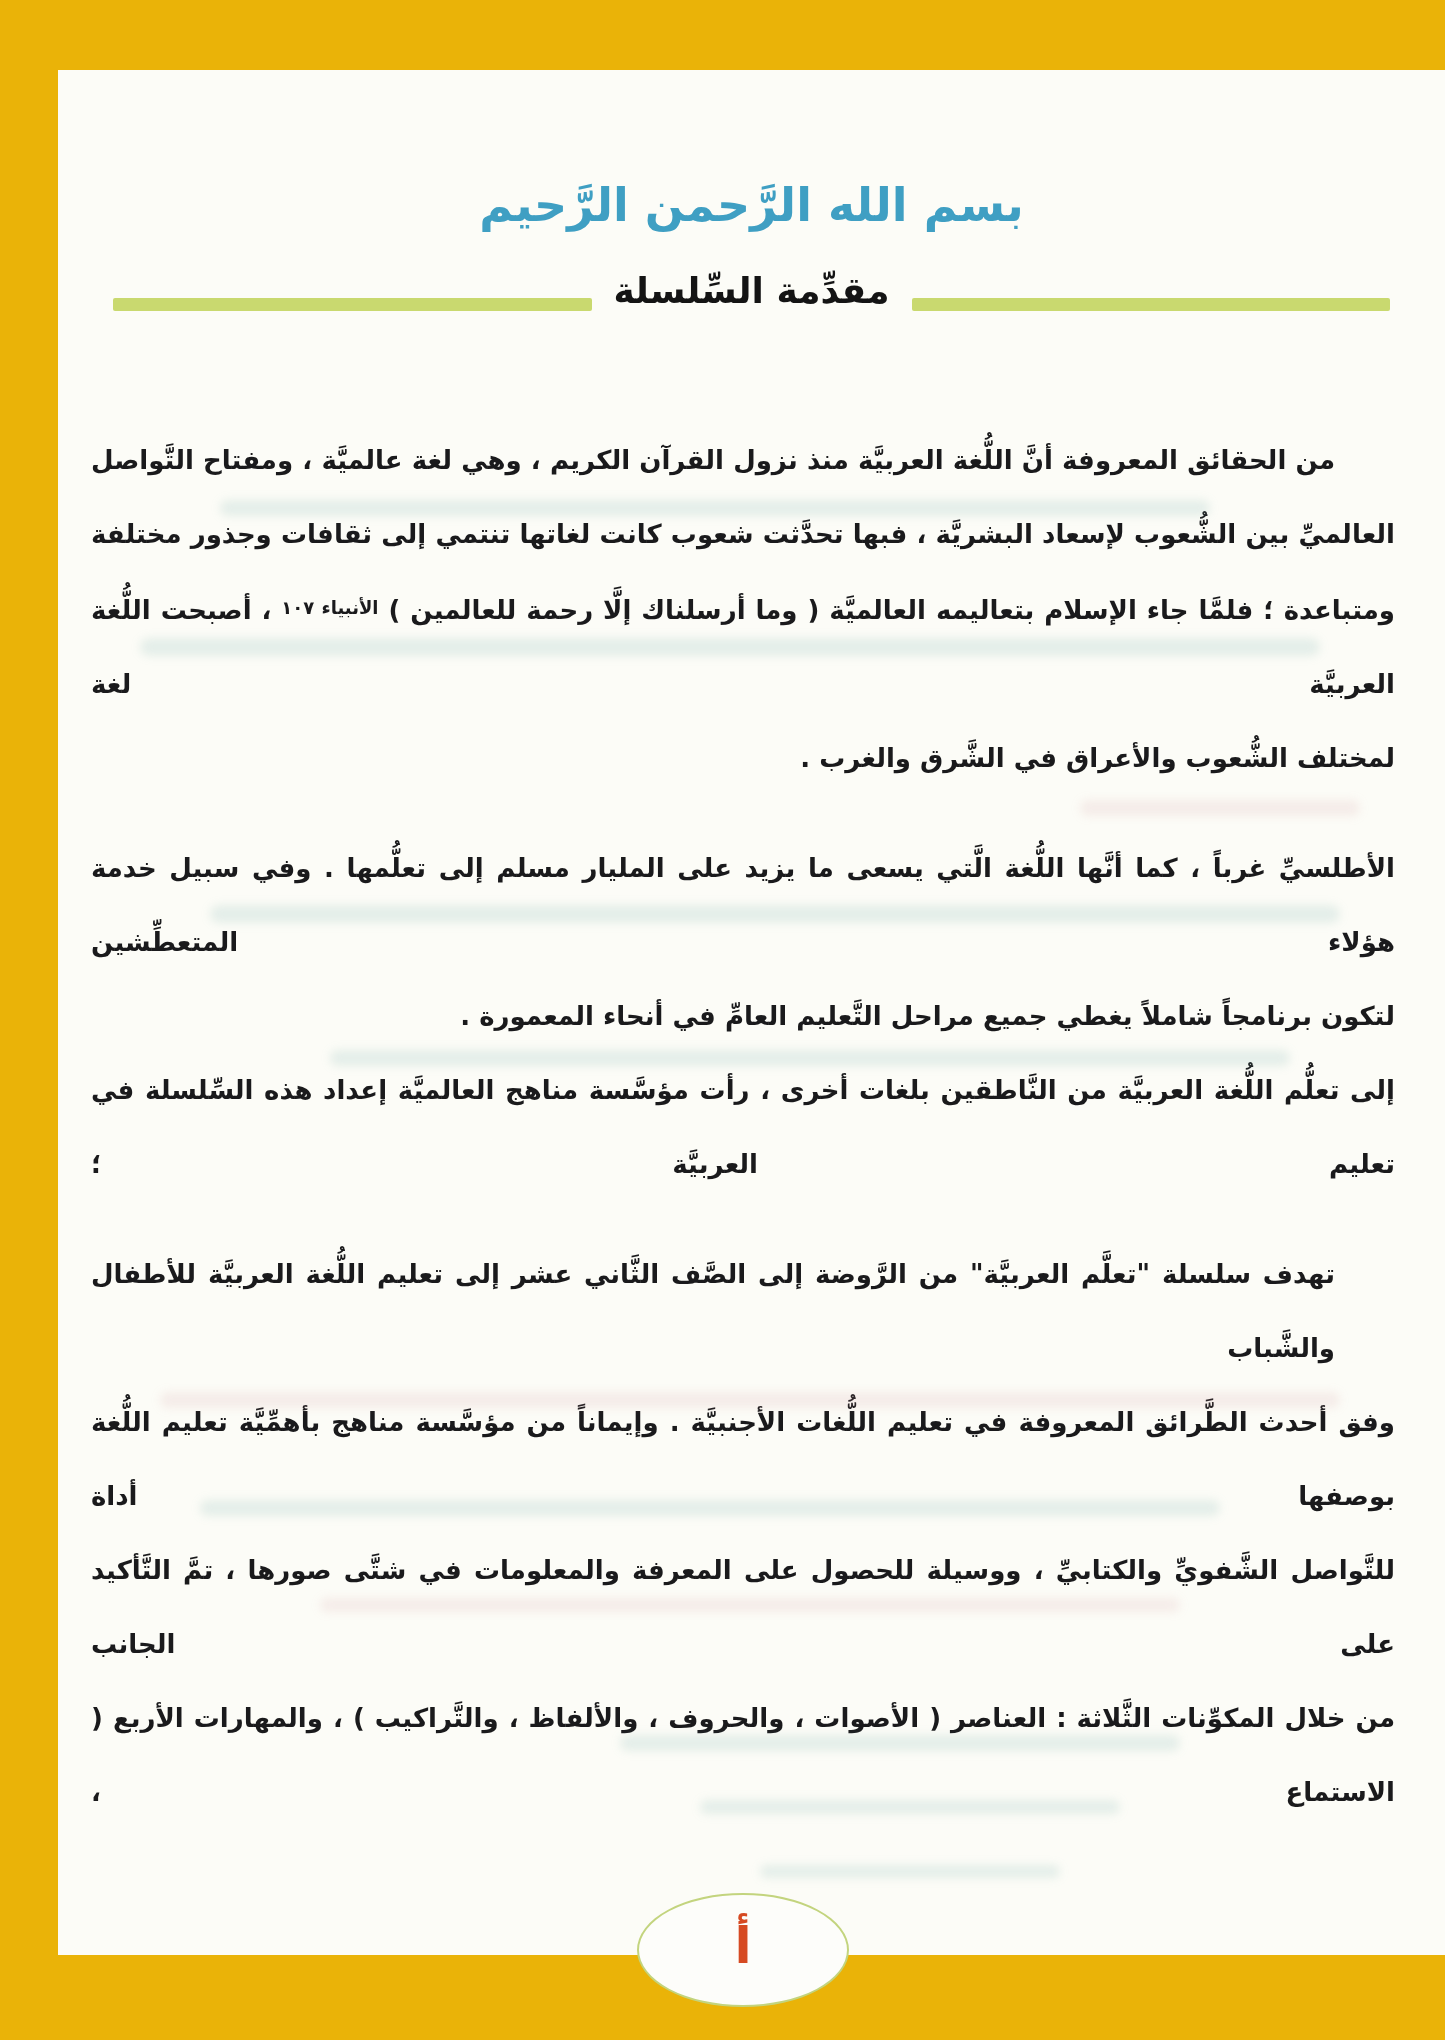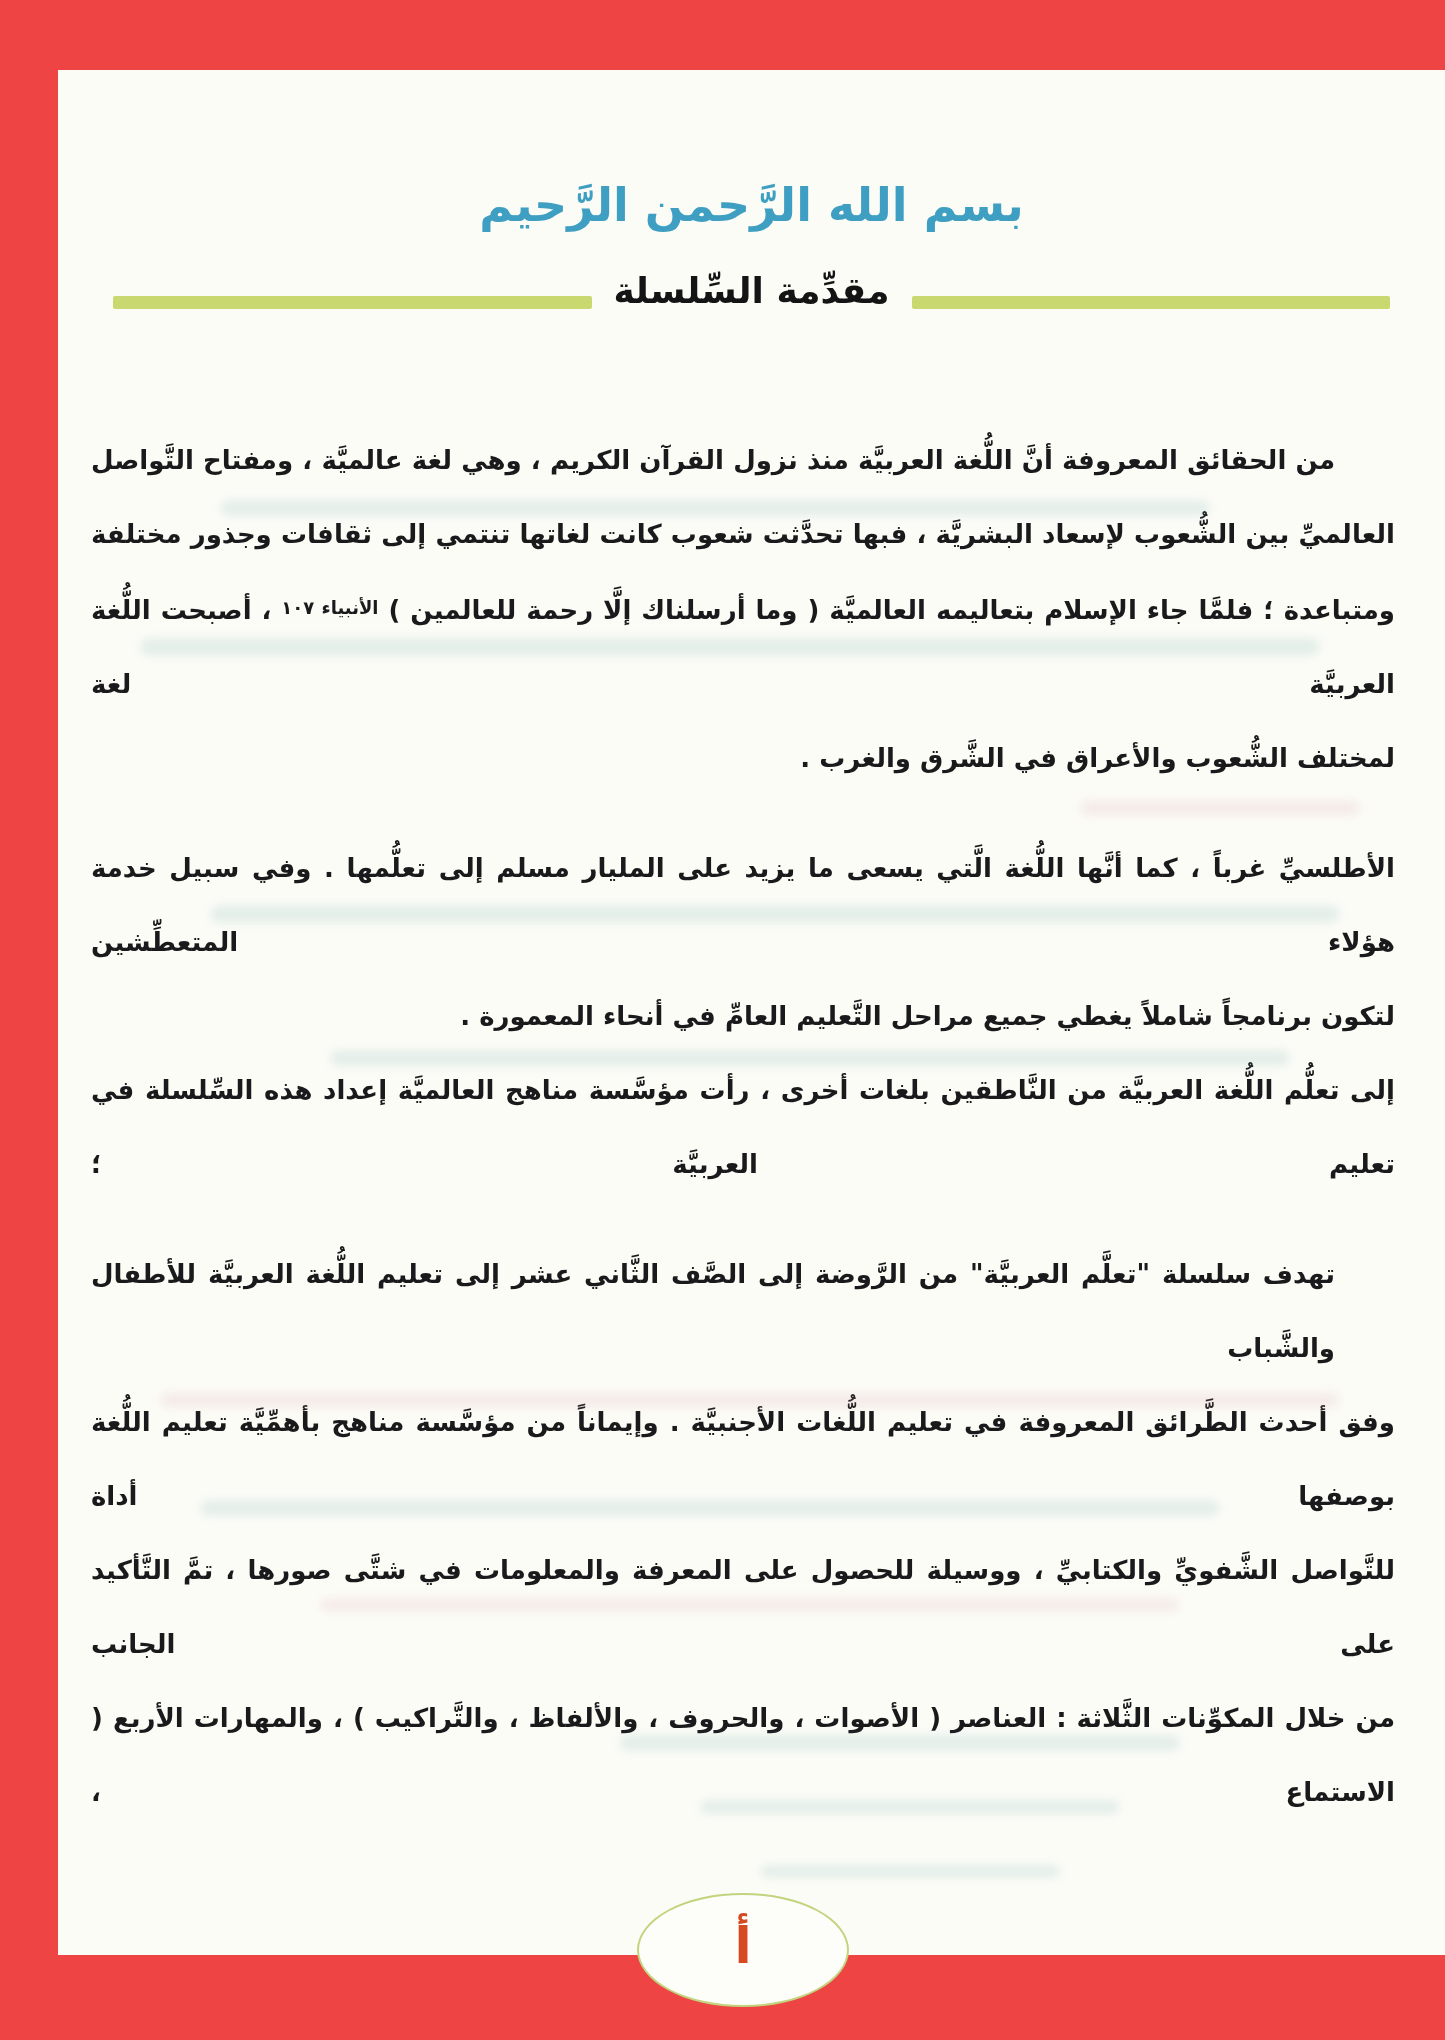--- a/index.html
+++ b/index.html
@@ -10,42 +10,42 @@
     width: 1445px;
     height: 2040px;
     overflow: hidden;
     font-family: "DejaVu Sans", sans-serif;
     direction: rtl;
   }
   .scan {
     position: relative;
     width: 1445px;
     height: 2040px;
-    background: #ef4444;
+    background: #eab308;
   }
   .page {
     position: absolute;
     top: 70px;
     left: 58px;
     right: 0;
     bottom: 85px;
     background: #fcfcf7;
   }
   .basmala {
     margin-top: 100px;
     text-align: center;
     font-size: 46px;
     font-weight: bold;
     color: #3f9fc3;
     line-height: 70px;
     letter-spacing: 1px;
   }
   .heading-row {
     display: flex;
-    align-items: flex-start;
+    align-items: flex-end;
     margin-top: 30px;
     padding: 0 55px;
   }
   .heading-rule {
     flex: 1 1 auto;
     height: 13px;
     background: #c9d96f;
     margin-top: 26px;
     border-radius: 2px;
   }

